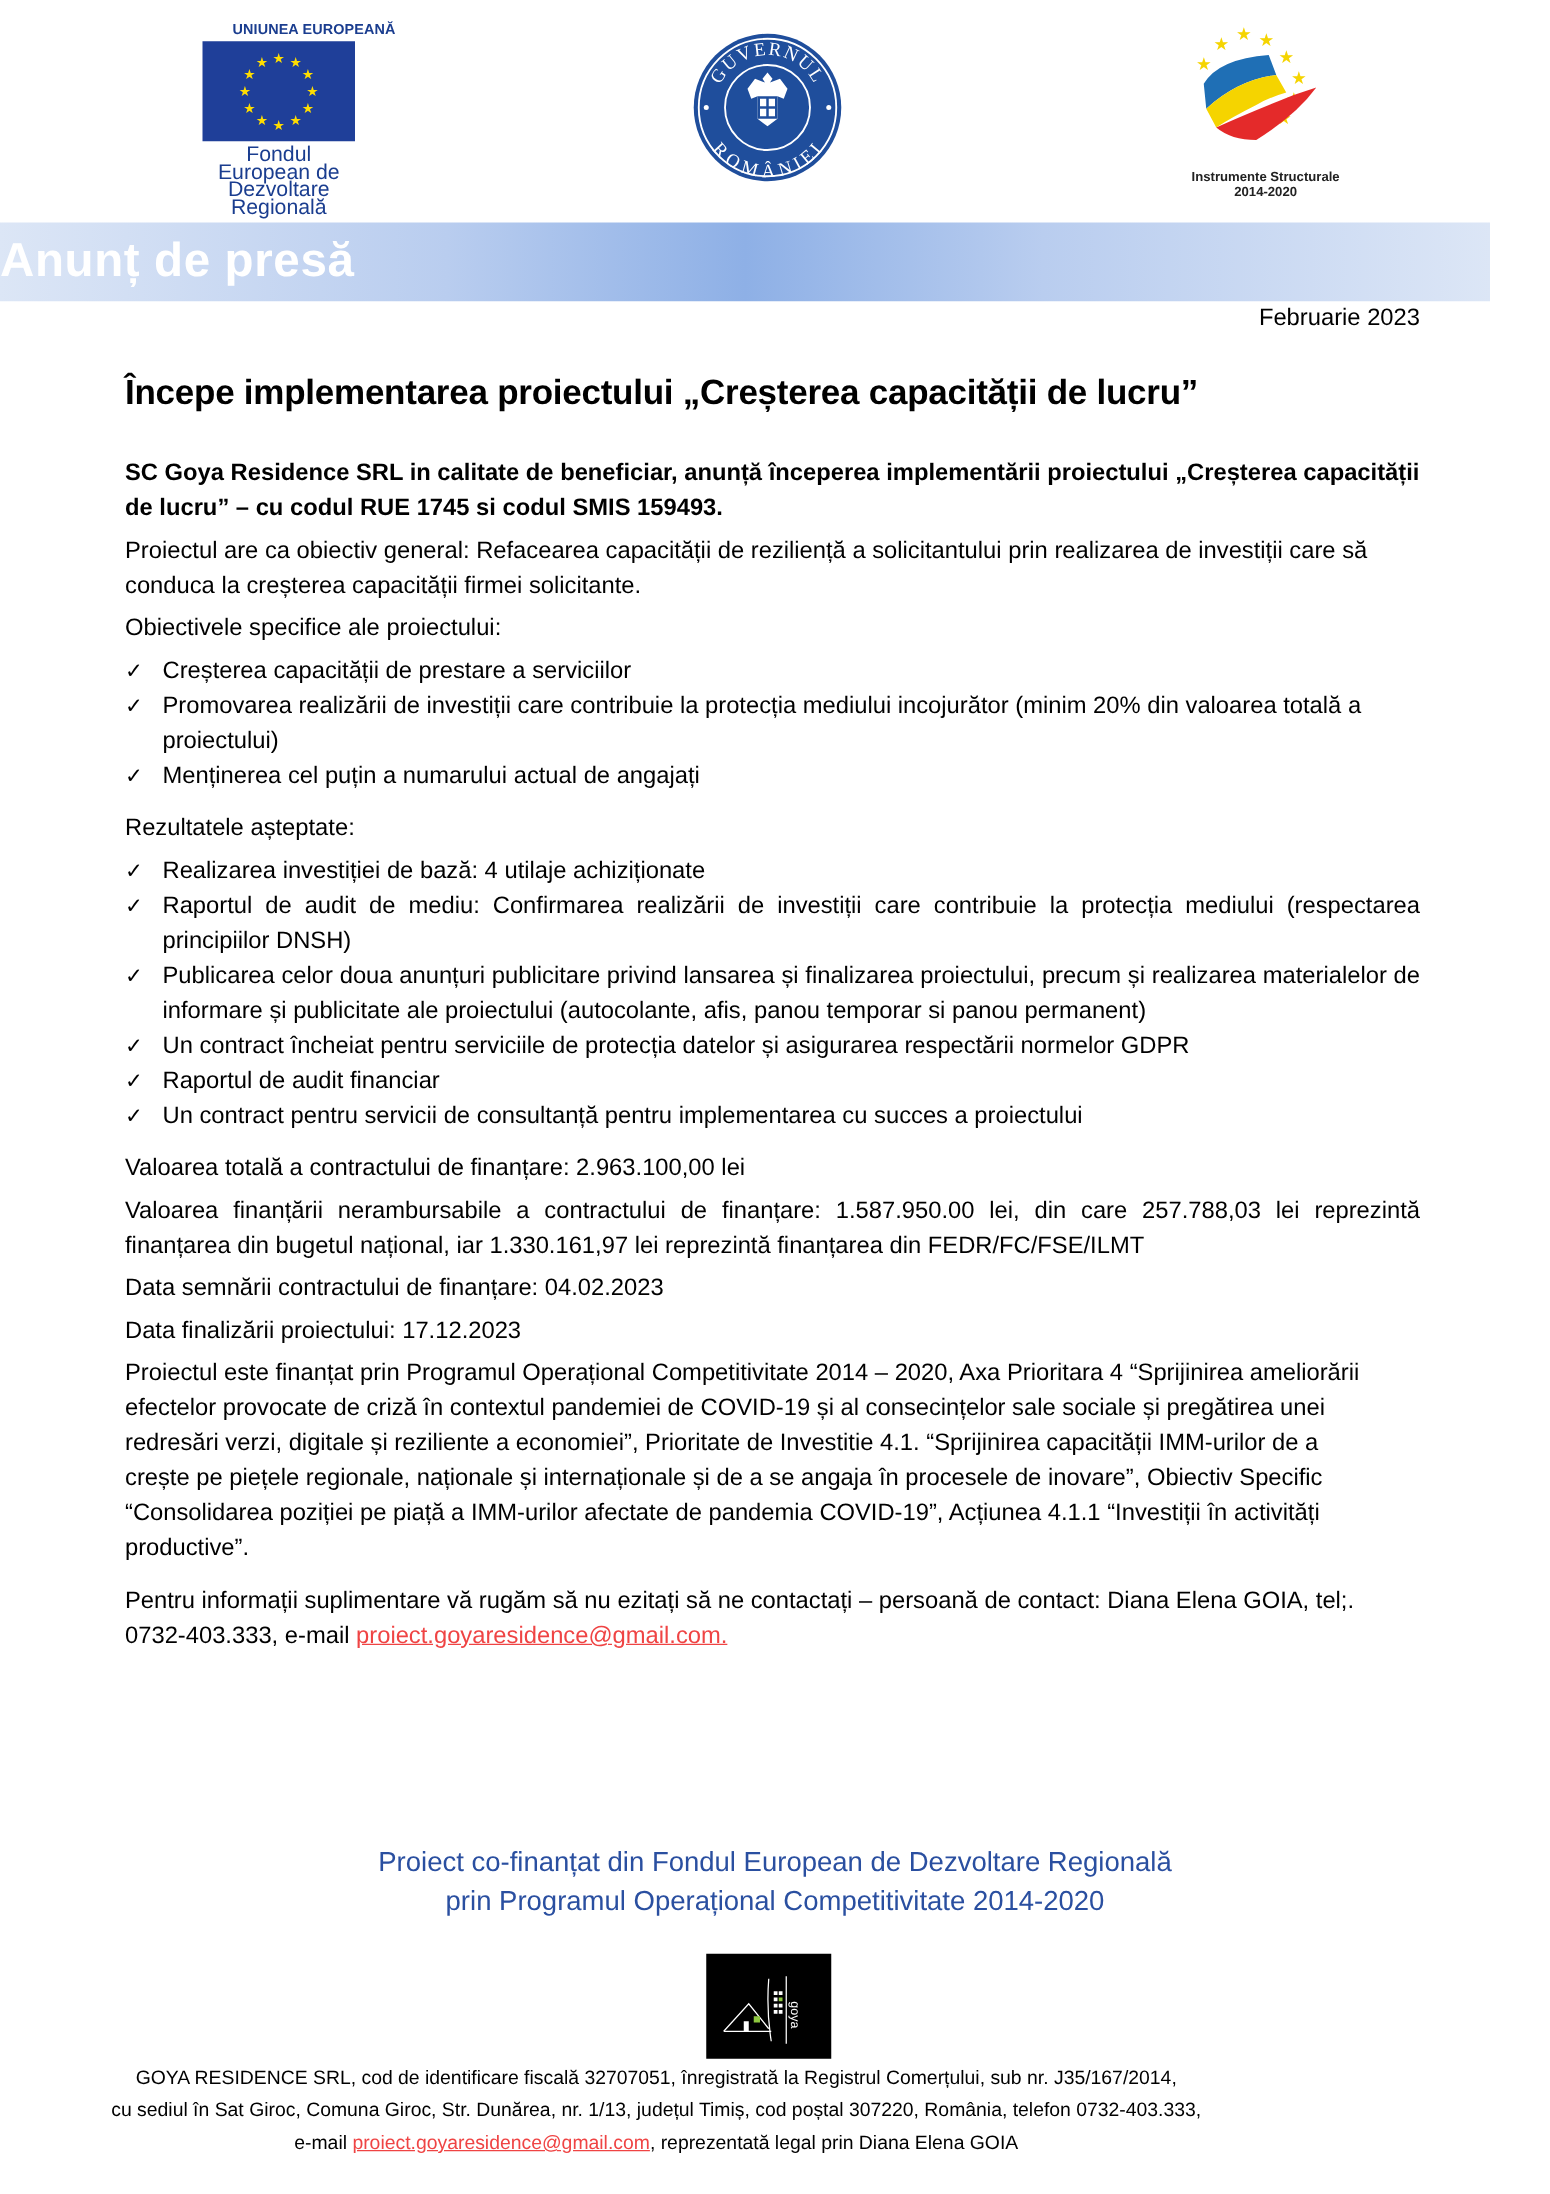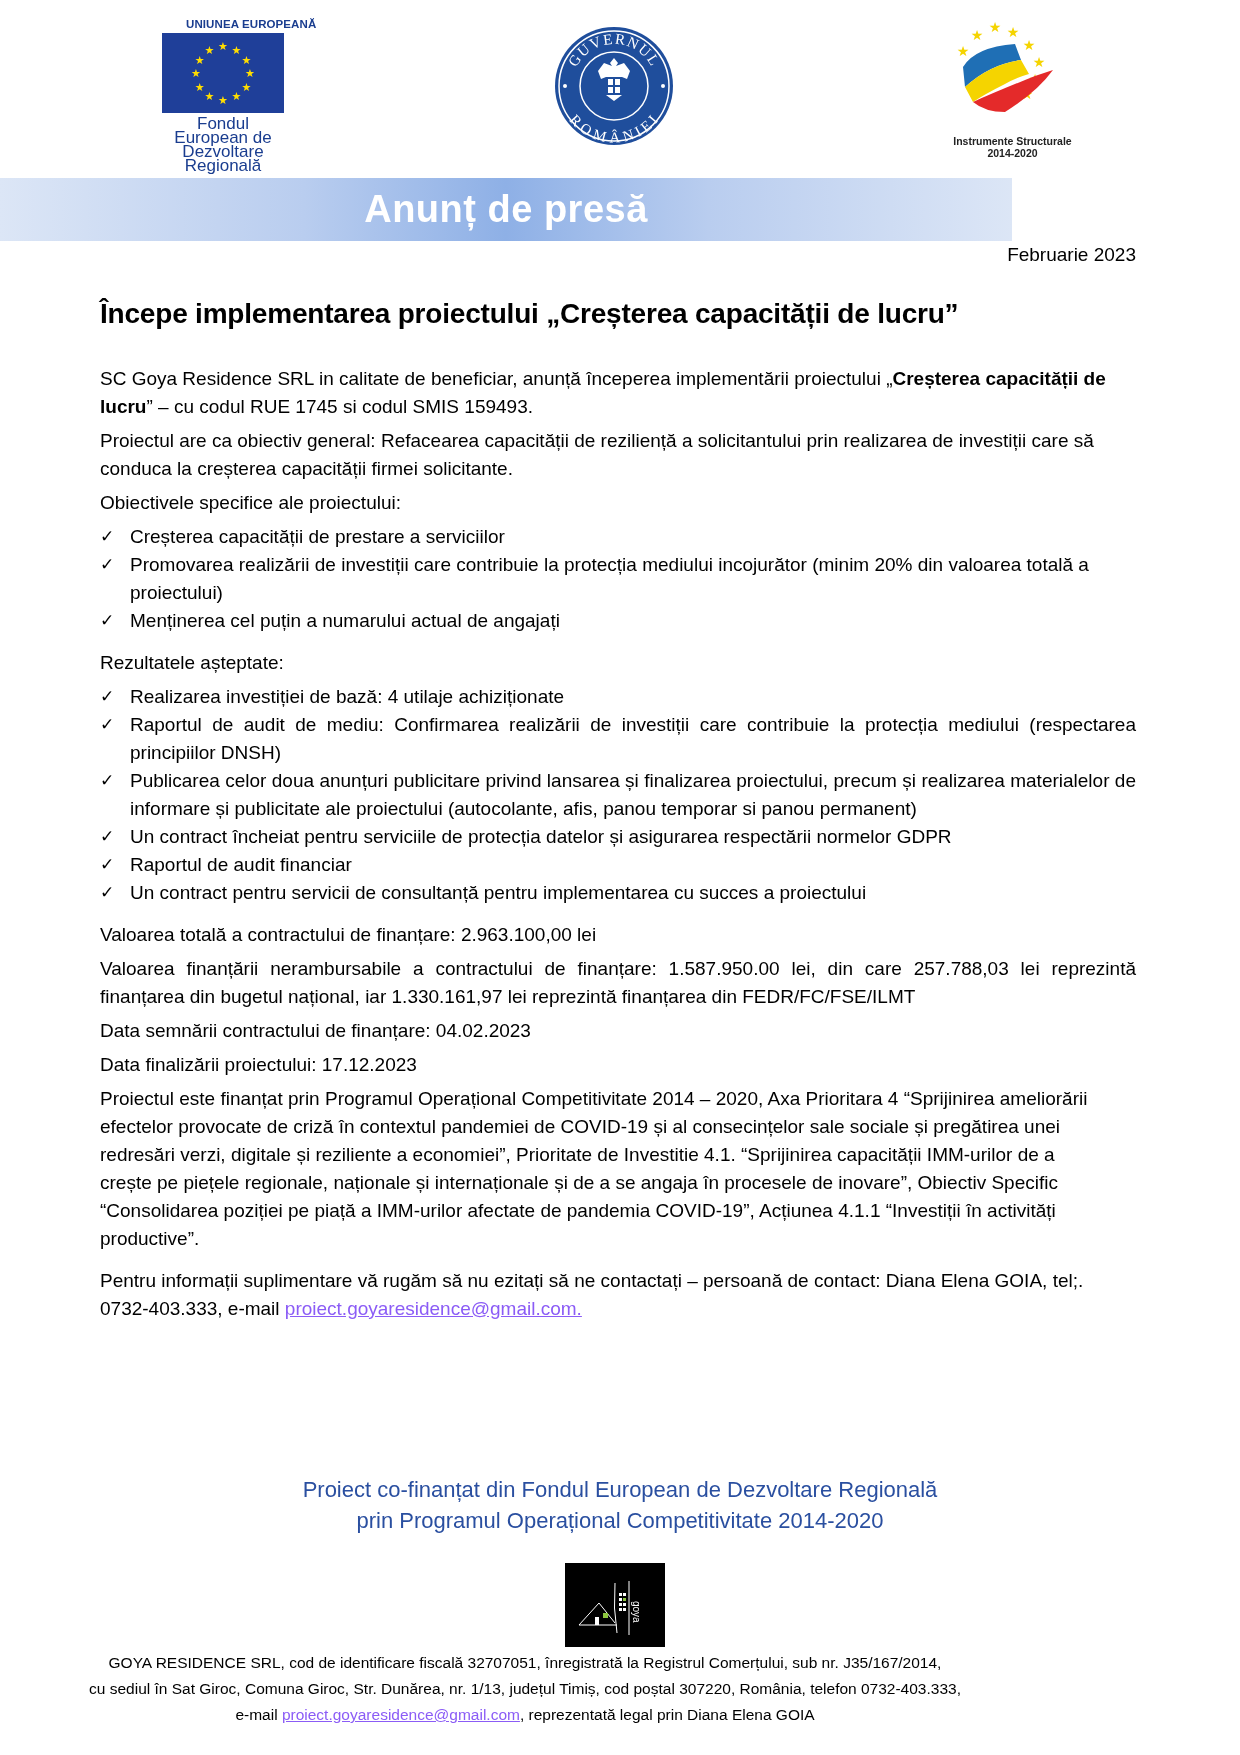--- a/index.html
+++ b/index.html
@@ -9,37 +9,36 @@
   }
   .logo-eu { position: absolute; left: 158px; top: 18px; width: 130px; text-align: center; }
   .logo-eu .eu-title { font-size: 11.5px; color: #1a3d8f; letter-spacing: 0.1px; font-weight: bold; white-space: nowrap; padding-left: 28px; }
   .logo-eu .flag { width: 122px; height: 80px; margin: 3px auto 4px; background: #1f3f99; position: relative; }
   .logo-eu .caption { font-size: 17px; color: #1a3d8f; line-height: 14px; }
   .logo-gov { position: absolute; left: 553px; top: 25px; width: 122px; height: 122px; }
   .logo-is { position: absolute; left: 935px; top: 12px; width: 155px; text-align: center; }
   .logo-is .caption { font-size: 10.5px; font-weight: bold; color: #222; line-height: 12px; margin-top: 14px; }
 
   .banner {
-    position: absolute; left: 0; top: 178px; width: 1012px; height: 63px;
+    position: absolute; left: 0; top: 178px; width: 1192px; height: 63px;
     background: linear-gradient(to right, #dce6f6 0%, #b9cdef 30%, #8eb0e6 50%, #b9cdef 70%, #dce6f6 100%);
-    text-align: center;
   }
   .banner span { color: #fff; font-size: 38px; font-weight: bold; line-height: 63px; letter-spacing: 0.5px; }
   .date { position: absolute; right: 104px; top: 244px; font-size: 19px; }
 
   .title { position: absolute; left: 100px; top: 298px; font-size: 28px; font-weight: bold; letter-spacing: -0.2px; white-space: nowrap; }
 
   .content { position: absolute; left: 100px; top: 365px; width: 1036px; font-size: 19px; line-height: 28px; }
   .content p { margin: 0 0 6px 0; }
   .justify { text-align: justify; }
   ul.checks { list-style: none; margin: 0 0 6px 0; padding: 0; }
   ul.checks li { position: relative; padding-left: 30px; }
   ul.checks li .chk { position: absolute; left: 0; top: 0; font-size: 17px; }
   .plain-line { margin: 0; }
-  a.mail { color: #8b5cf6; text-decoration: underline; }
+  a.mail { color: #ef4444; text-decoration: underline; }
 
   .cofin { position: absolute; left: 0; width: 1240px; text-align: center; color: #2a4fa0; font-size: 22px; line-height: 31px; top: 1474px; }
 
   .goya-logo { position: absolute; left: 565px; top: 1563px; width: 100px; height: 84px; background: #000; }
 
   .footer { position: absolute; left: 0; top: 1650px; width: 1050px; text-align: center; font-size: 15.5px; line-height: 26px; color: #000; }
 </style>
 </head>
 <body>
 
@@ -118,21 +117,21 @@
 </div>
 
 <div class="banner">
   <span>Anunț de presă</span>
 </div>
 <div class="date">Februarie 2023</div>
 
 <div class="title">Începe implementarea proiectului „Creșterea capacității de lucru”</div>
 
 <div class="content">
-  <p style="">
+  <p style="font-weight:bold;">
     <span>SC Goya Residence SRL in calitate de beneficiar, anunță începerea implementării proiectului „</span><b>Creșterea capacității de lucru</b><span>” – cu codul RUE 1745 si codul SMIS 159493.</span>
   </p>
 
   <p class="plain-line">Proiectul are ca obiectiv general: Refacearea capacității de reziliență a solicitantului prin realizarea de investiții care să conduca la creșterea capacității firmei solicitante.</p>
   <p class="plain-line">Obiectivele specifice ale proiectului:</p>
   <ul class="checks" style="margin-bottom:14px;">
     <li><span class="chk">✓</span><span>Creșterea capacității de prestare a serviciilor</span></li>
     <li><span class="chk">✓</span><span>Promovarea realizării de investiții care contribuie la protecția mediului incojurător (minim 20% din valoarea totală a proiectului)</span></li>
     <li><span class="chk">✓</span><span>Menținerea cel puțin a numarului actual de angajați</span></li>
   </ul>

